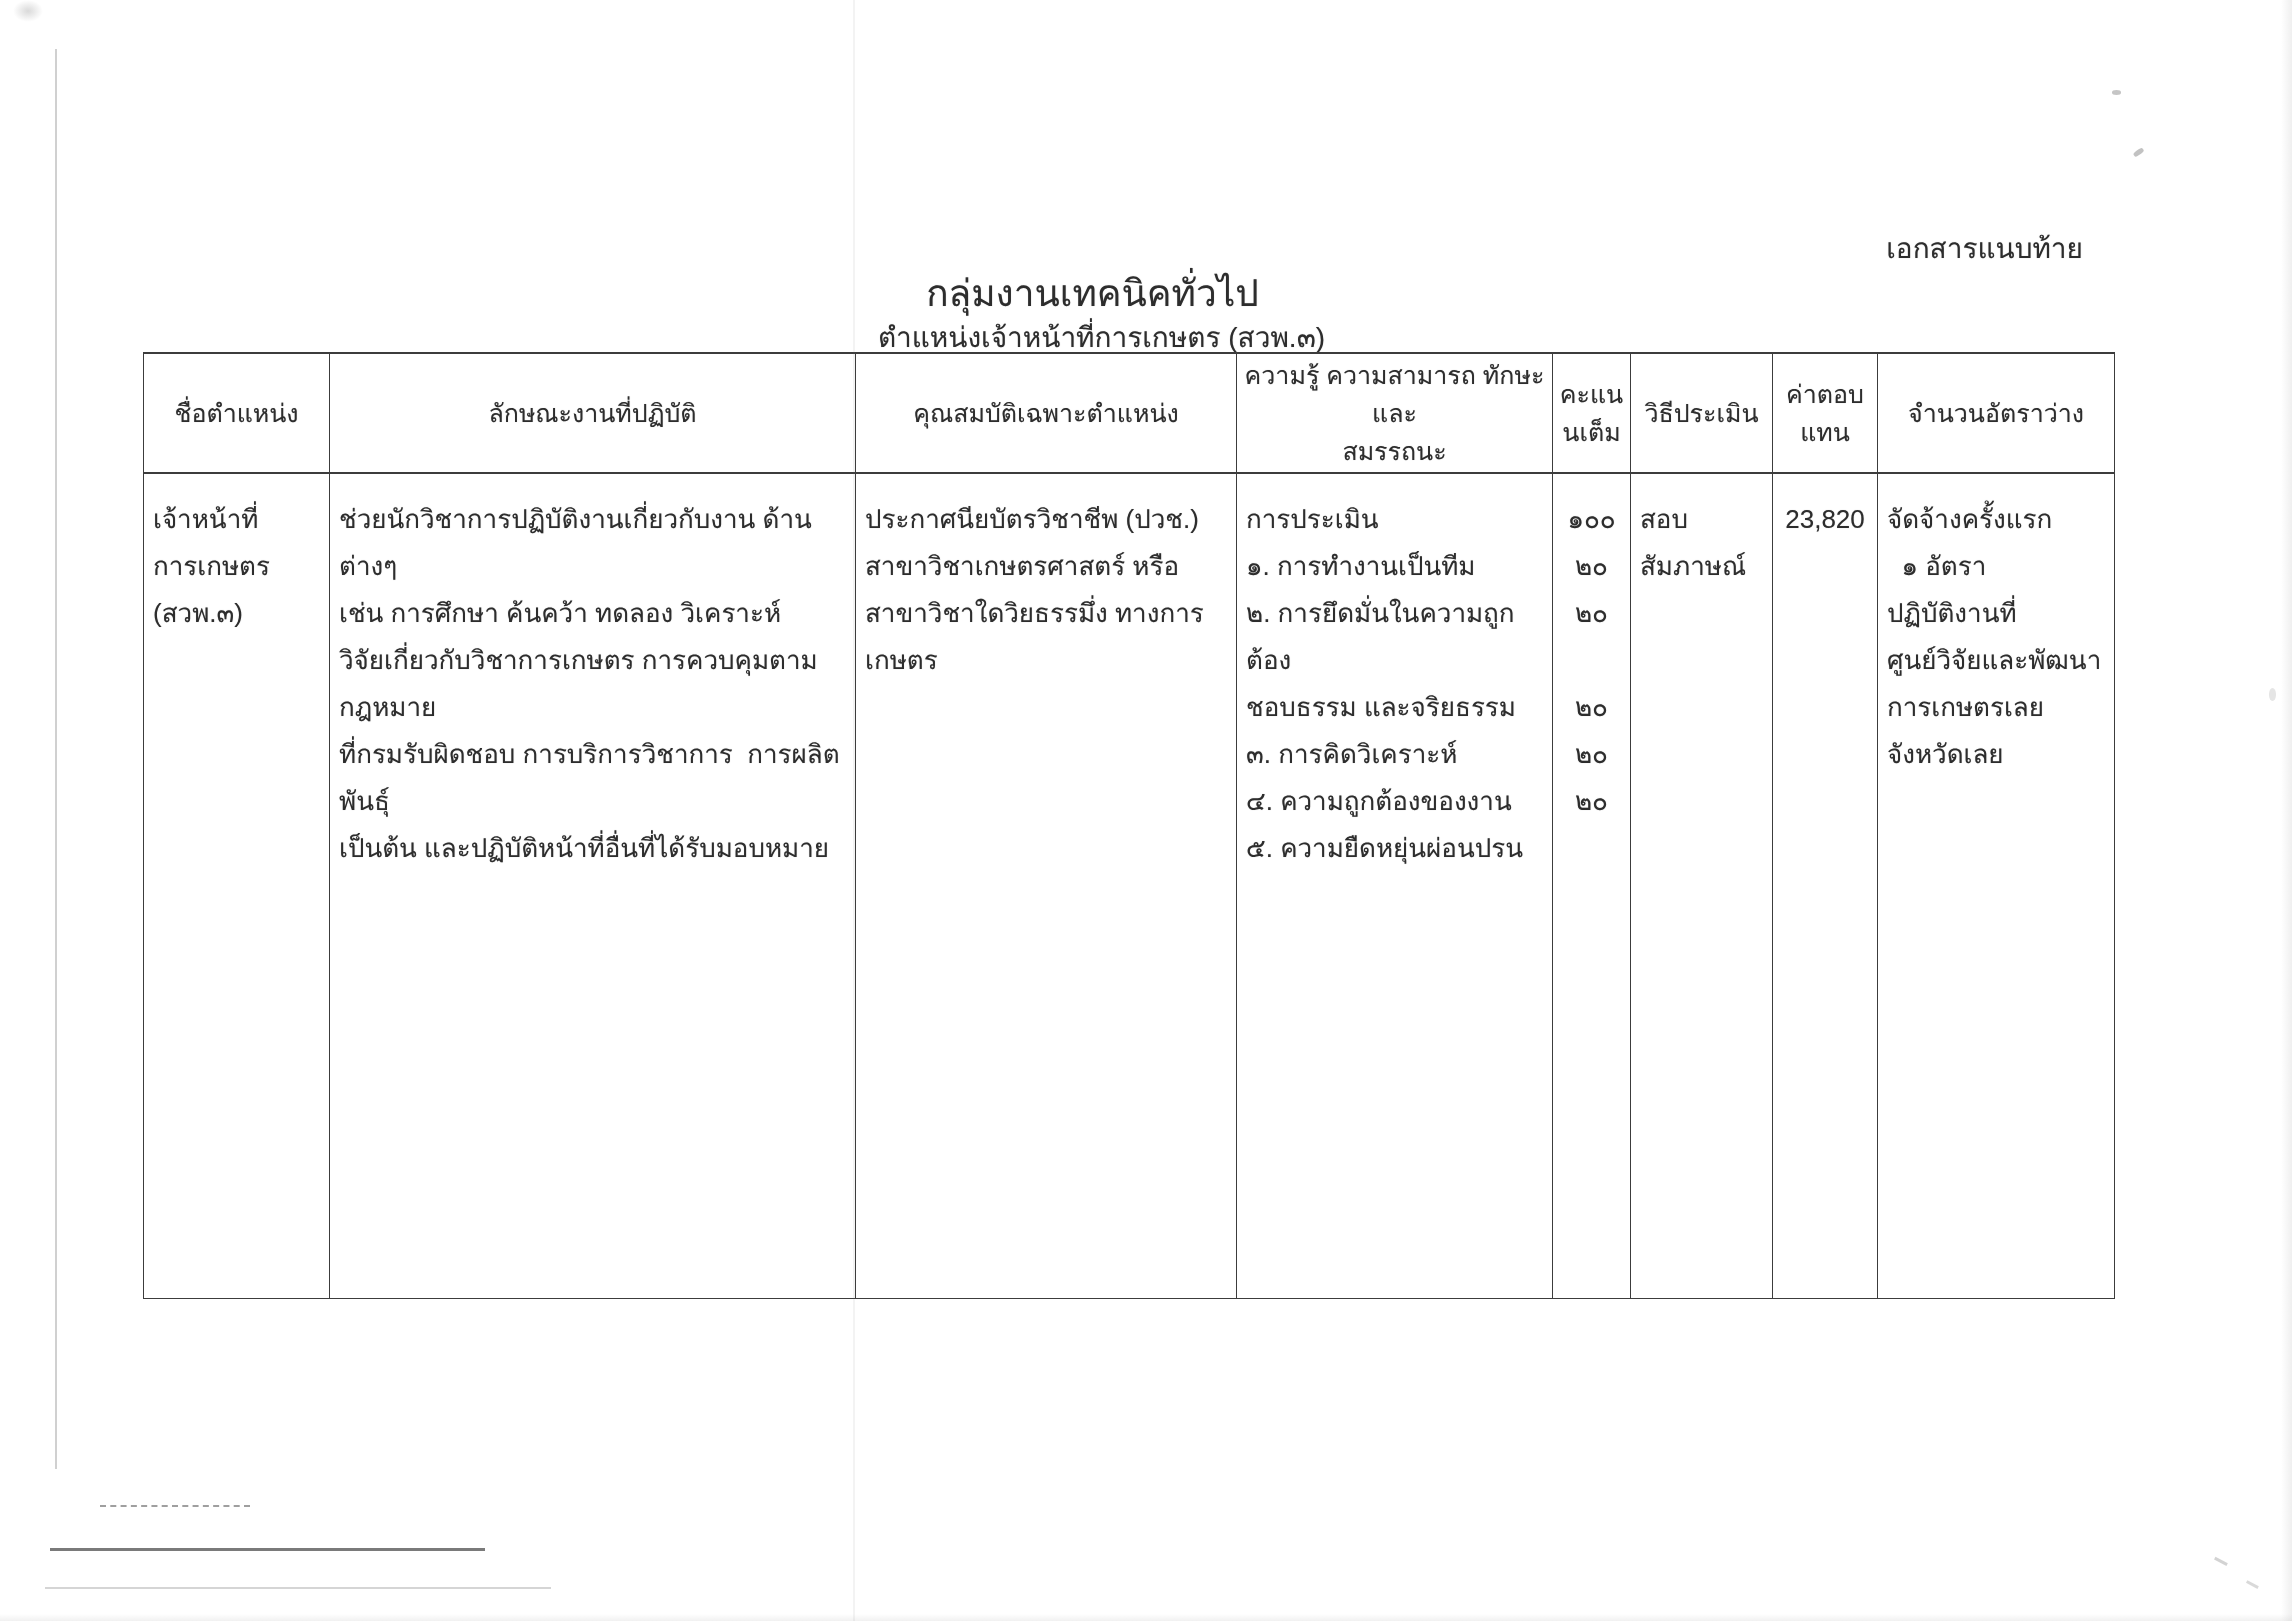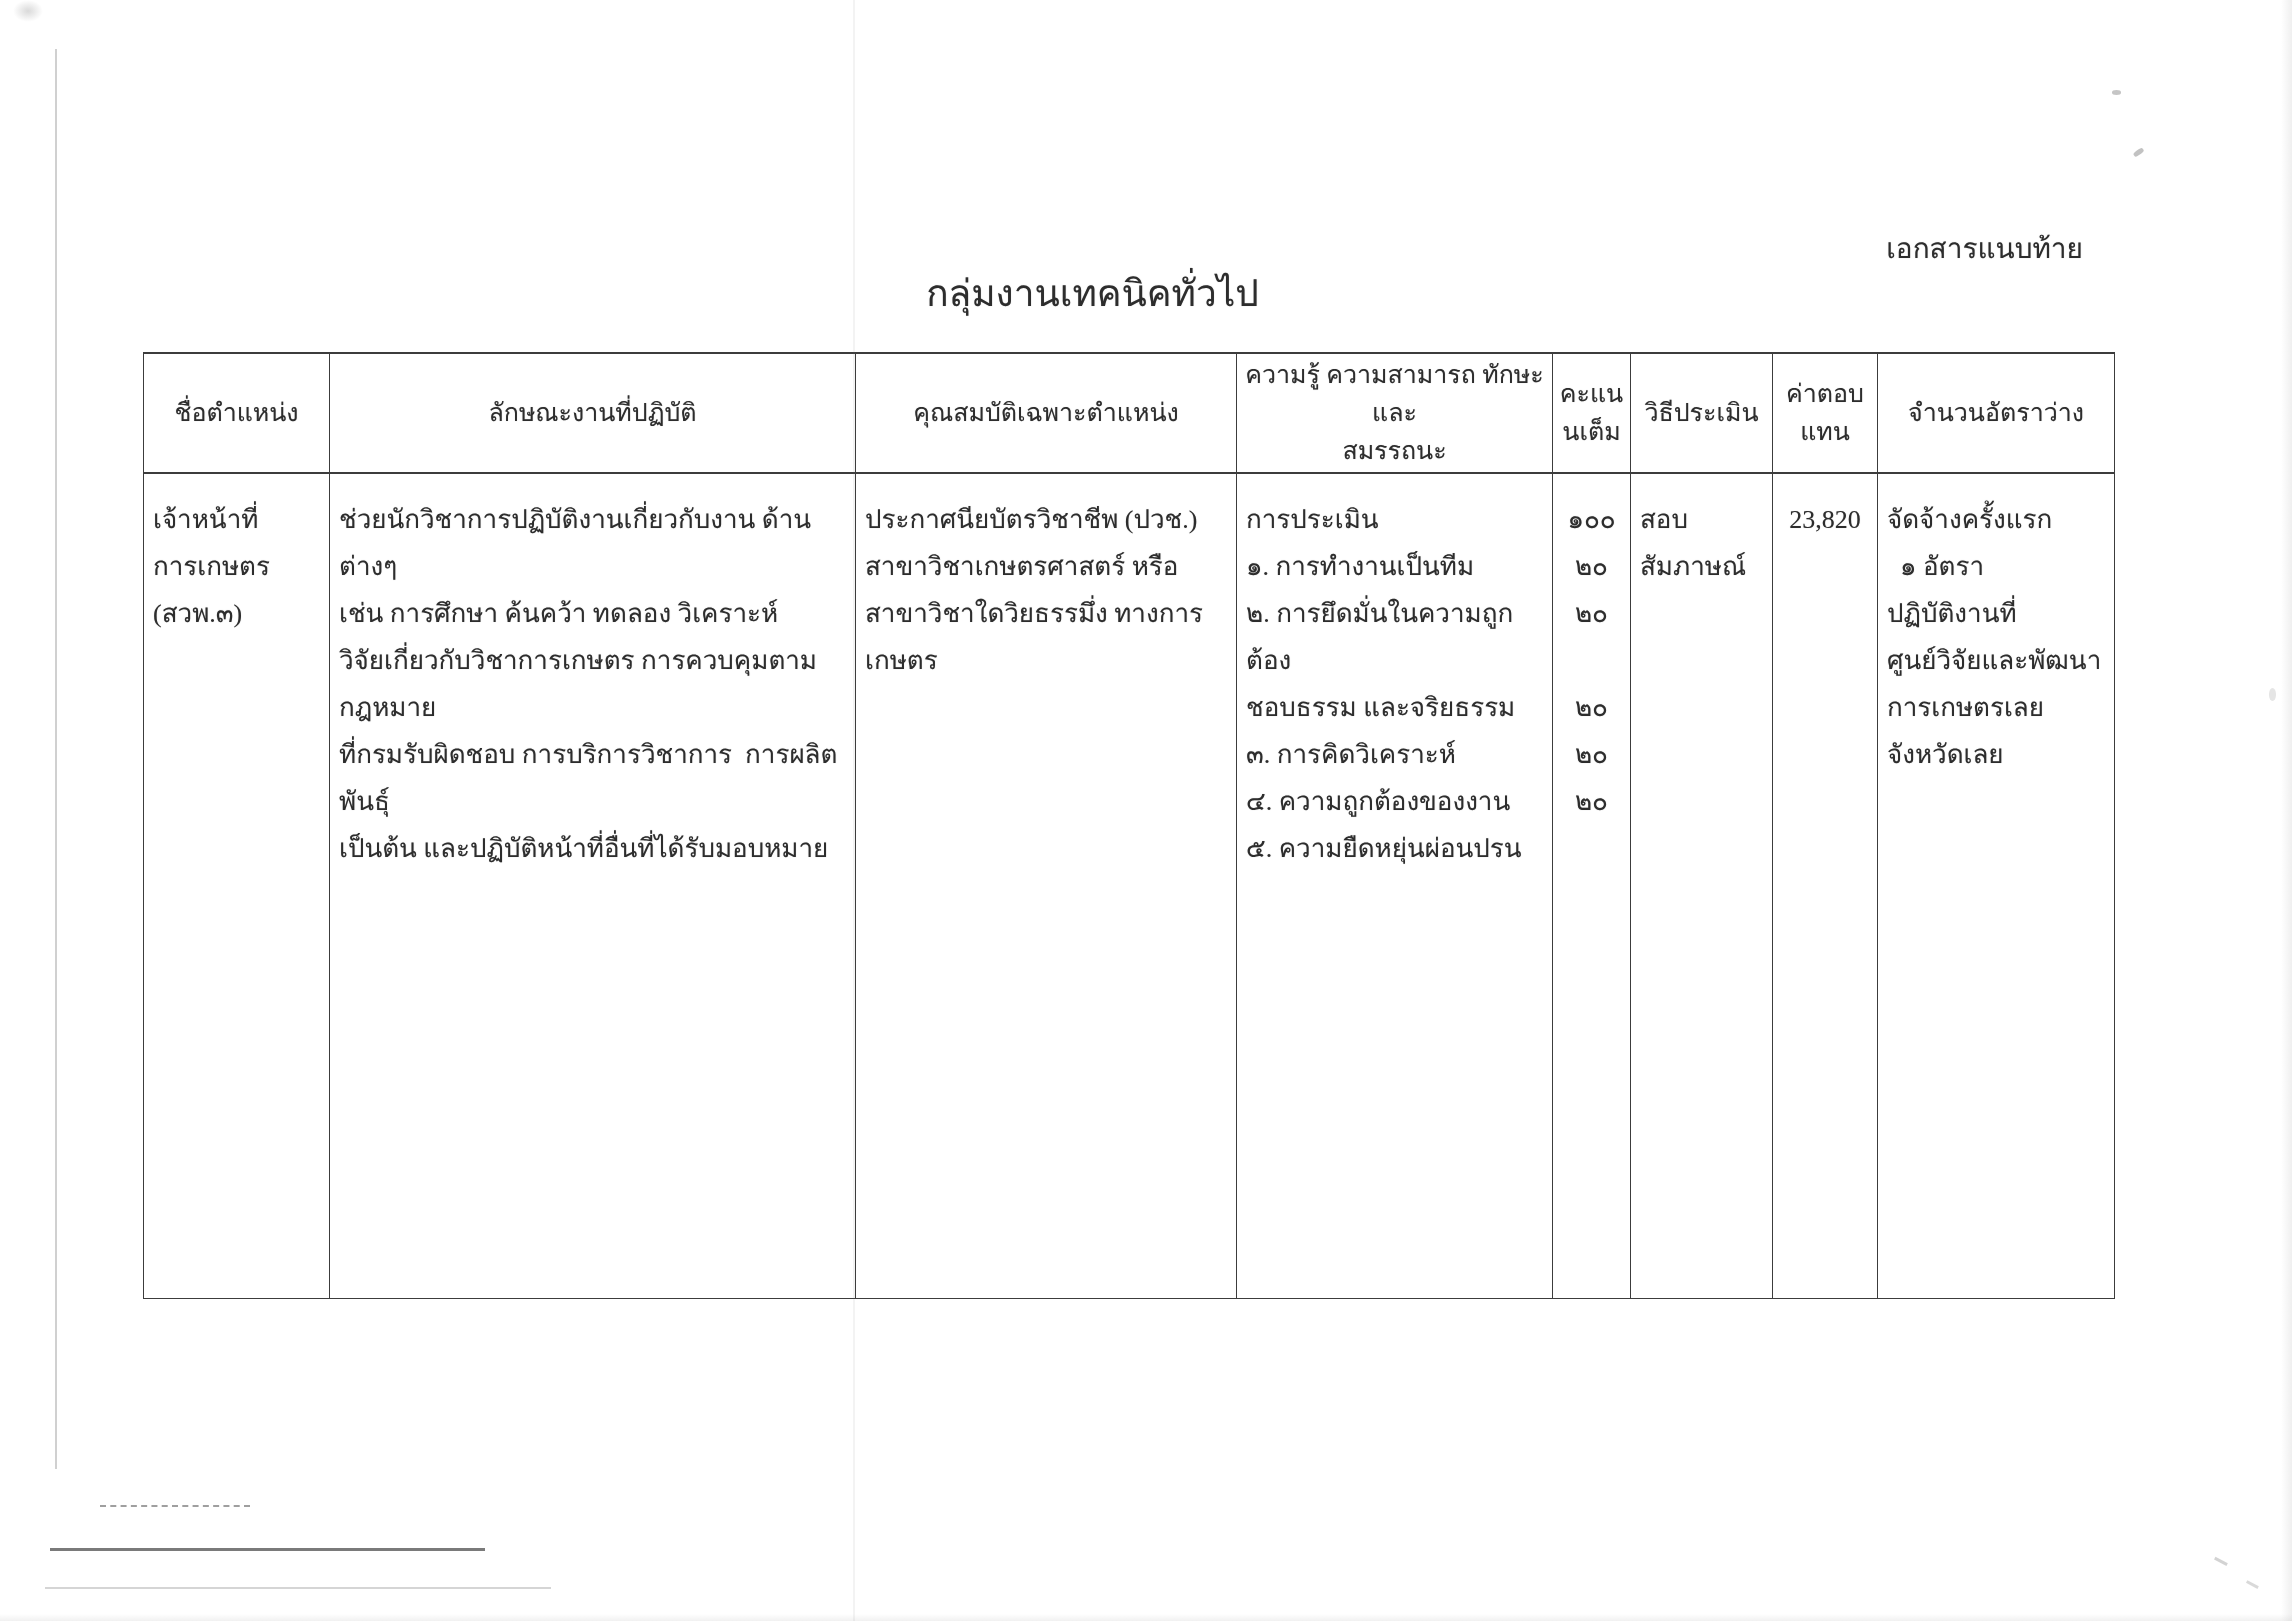--- a/index.html
+++ b/index.html
@@ -1,21 +1,21 @@
 <!DOCTYPE html>
 <html style="font-size:14.3px"><head>
 <meta charset="utf-8">
 <style>
   * { margin:0; padding:0; box-sizing:border-box; }
   html,body { background:#ffffff; }
   .page {
     position:relative;
     width:2293px; height:1621px;
     background:#ffffff;
-    font-family:Liberation Serif, serif;
+    font-family:Liberation Sans, sans-serif;
     color:#2d2d2d;
     overflow:hidden;
     text-shadow:0 0 0.9px rgba(45,45,45,0.35);
   }
   .corner-note {
     position:absolute; top:226px; right:210px;
     font-size:28px;
   }
   .doc-title {
     position:absolute; top:263px; left:0; width:2185px;
@@ -81,20 +81,21 @@
   .edge-shade-b{ left:0; bottom:0; width:2293px; height:7.2px;
                  background:linear-gradient(to top, rgba(160,160,160,0.15), rgba(160,160,160,0)); }
 </style>
 </head>
 <body>
 
 <div class="page">
 
   <div class="corner-note">เอกสารแนบท้าย</div>
   <div class="doc-title">กลุ่มงานเทคนิคทั่วไป</div>
+  <div class="doc-subtitle">ตำแหน่งเจ้าหน้าที่การเกษตร (สวพ.๓)</div>
 
   <table class="main">
     <colgroup>
       <col style="width:186px">
       <col style="width:526px">
       <col style="width:381px">
       <col style="width:316px">
       <col style="width:78px">
       <col style="width:142px">
       <col style="width:105px">

